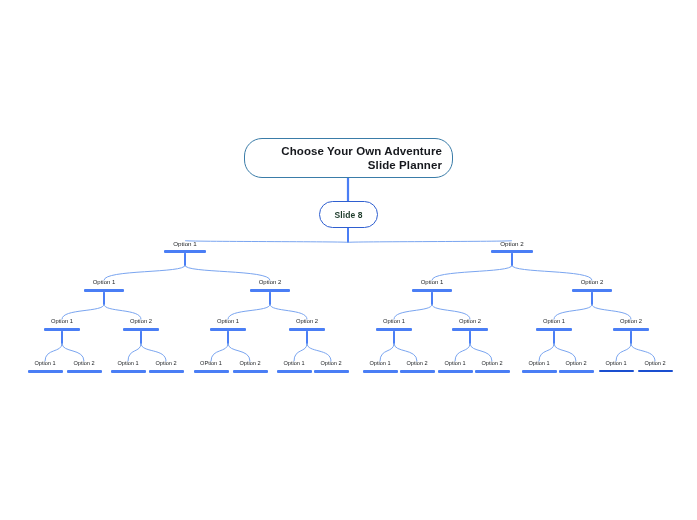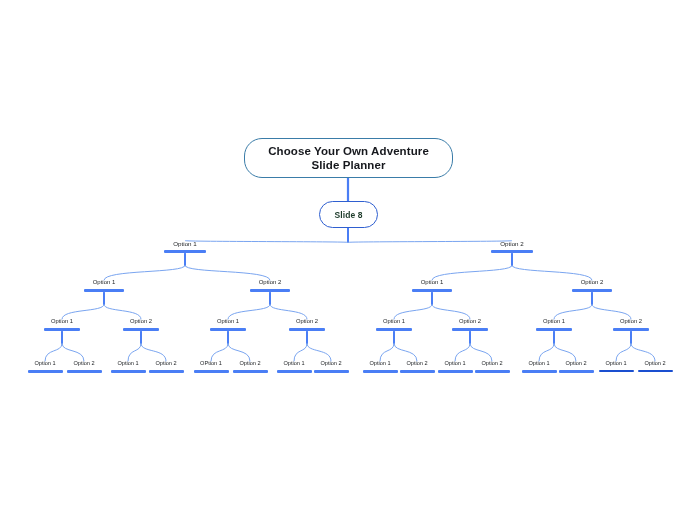--- a/index.html
+++ b/index.html
@@ -114,21 +114,21 @@
       <path d="M 470 343.6 C 470 353.17, 455 347.95000000000005, 455 361" fill="none" stroke="#7aa5f0" stroke-width="1" stroke-linecap="round"></path>
       <path d="M 470 343.6 C 470 353.17, 492 347.95000000000005, 492 361" fill="none" stroke="#7aa5f0" stroke-width="1" stroke-linecap="round"></path>
       <line x1="554" y1="331.6" x2="554" y2="343.6" stroke="#4a7ef5" stroke-width="2" stroke-linecap="round"></line>
       <path d="M 554 343.6 C 554 353.17, 539 347.95000000000005, 539 361" fill="none" stroke="#7aa5f0" stroke-width="1" stroke-linecap="round"></path>
       <path d="M 554 343.6 C 554 353.17, 576 347.95000000000005, 576 361" fill="none" stroke="#7aa5f0" stroke-width="1" stroke-linecap="round"></path>
       <line x1="631" y1="331.6" x2="631" y2="343.6" stroke="#4a7ef5" stroke-width="2" stroke-linecap="round"></line>
       <path d="M 631 343.6 C 631 353.17, 616 347.95000000000005, 616 361" fill="none" stroke="#7aa5f0" stroke-width="1" stroke-linecap="round"></path>
       <path d="M 631 343.6 C 631 353.17, 655 347.95000000000005, 655 361" fill="none" stroke="#7aa5f0" stroke-width="1" stroke-linecap="round"></path>
     </svg>
 
-  <div class="root-node" id="root-node" style="left: 244px; top: 138px; width: 209px; height: 40px; border-color: rgb(58, 124, 168); color: rgb(22, 24, 29);">Choose Your Own Adventure Slide Planner</div>
+  <div class="root-node" id="root-node" style="left: 244px; top: 138px; width: 209px; height: 40px; border-color: rgb(58, 124, 168); color: rgb(22, 24, 29); text-align: right;">Choose Your Own Adventure Slide Planner</div>
 
   <div class="pill-node" id="slide-node" style="left: 319px; top: 201px; width: 59px; height: 27px; border-color: rgb(47, 95, 208); color: rgb(29, 59, 42);">Slide 8</div>
 
   <div id="node-layer">
       <div class="u-node lvl2" style="left: 145px; top: 239px; width: 80px;">
         <div class="u-label" style="color: rgb(34, 37, 40);">Option 1</div>
         <div class="u-bar" style="width: 42px; height: 2.6px; background: rgb(74, 126, 245);"></div>
       </div>
       <div class="u-node lvl2" style="left: 472px; top: 239px; width: 80px;">
         <div class="u-label" style="color: rgb(34, 37, 40);">Option 2</div>

